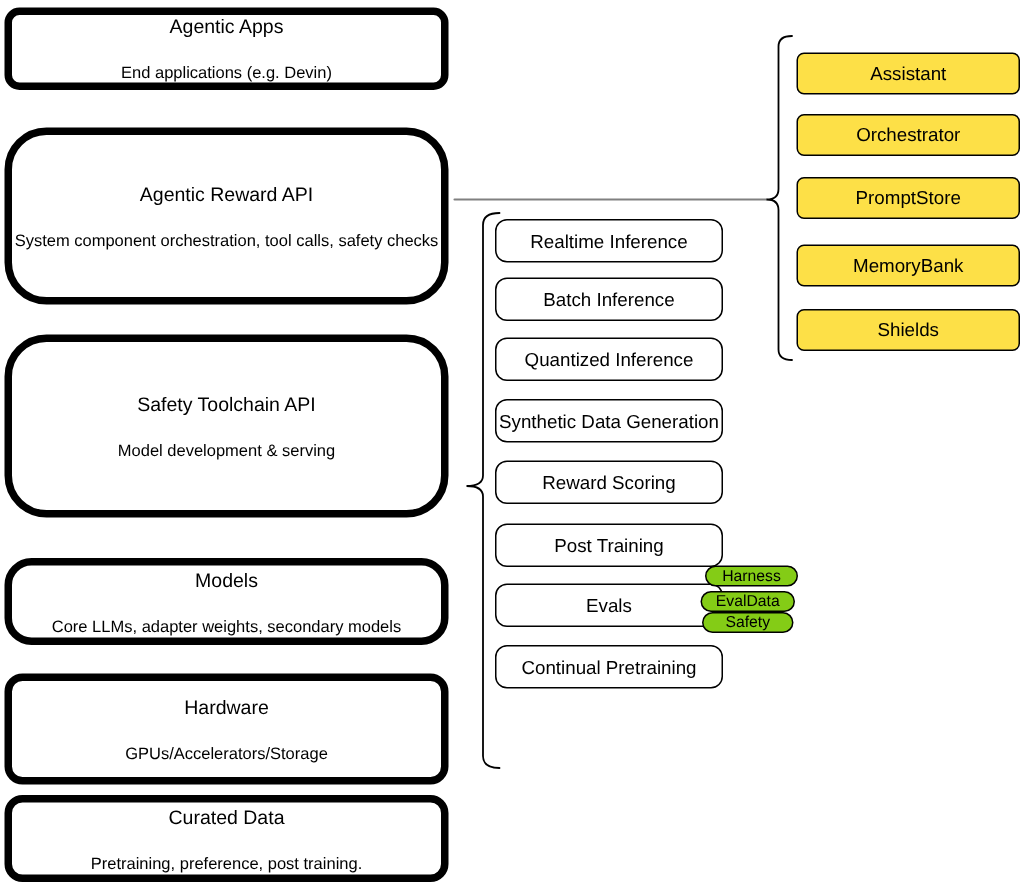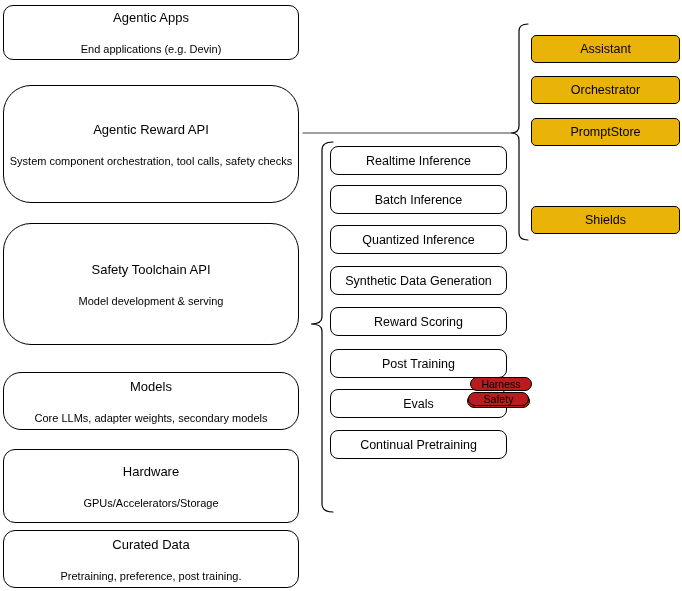--- a/index.html
+++ b/index.html
@@ -11,46 +11,46 @@
     color:#000;
     overflow:hidden;
   }
   .overlay{
     position:absolute;left:0;top:0;width:682px;height:591px;
     pointer-events:none;
   }
   .overlay path{fill:none;stroke-linecap:round;}
   .layer{
     position:absolute;left:3px;width:296px;
-    background:#fff;border:1px solid #000000;
+    background:#fff;border:5px solid #000000;
     box-sizing:border-box;
     display:flex;flex-direction:column;justify-content:center;align-items:center;
     gap:18px;text-align:center;
   }
   .layer-title{font-size:13px;line-height:15px;white-space:nowrap;}
   .layer-subtitle{font-size:11px;line-height:12px;white-space:nowrap;}
   .svc{
-    position:absolute;left:330px;width:177px;height:29px;
+    position:absolute;left:330px;width:152px;height:29px;
     background:#fff;border:1px solid #000;border-radius:8px;
     box-sizing:border-box;
     display:flex;justify-content:center;align-items:center;
     font-size:12.5px;white-space:nowrap;
     z-index:2;
   }
   .comp{
     position:absolute;left:531px;width:149px;height:28px;
-    background:#eab308;border:1px solid #000;border-radius:5px;
+    background:#fde047;border:1px solid #000;border-radius:5px;
     box-sizing:border-box;
     display:flex;justify-content:center;align-items:center;
     font-size:12.5px;white-space:nowrap;
     z-index:2;
   }
   .tag{
     position:absolute;height:14px;
-    background:#b91c1c;border:1px solid #000;border-radius:8px;
+    background:#84cc16;border:1px solid #000;border-radius:8px;
     box-sizing:border-box;
     display:flex;justify-content:center;align-items:center;
     font-size:10.5px;line-height:12px;white-space:nowrap;
     z-index:3;
   }
 </style>
 </head>
 <body>
 
 <div id="canvas">
@@ -115,30 +115,33 @@
   <div class="svc" style="top:430px">
     <span>Continual Pretraining</span>
   </div>
 
   <div class="tag" style="left:470px;top:377px;width:62px">
     <span>Harness</span>
   </div>
   <div class="tag" style="left:467px;top:394px;width:63px">
     <span>EvalData</span>
   </div>
-  <div class="tag" style="left:468px;top:392px;width:61px">
+  <div class="tag" style="left:468px;top:408px;width:61px">
     <span>Safety</span>
   </div>
 
   <div class="comp" style="top:35px">
     <span>Assistant</span>
   </div>
   <div class="comp" style="top:76px">
     <span>Orchestrator</span>
   </div>
   <div class="comp" style="top:118px">
     <span>PromptStore</span>
   </div>
+  <div class="comp" style="top:163px">
+    <span>MemoryBank</span>
+  </div>
   <div class="comp" style="top:206px">
     <span>Shields</span>
   </div>
 
 </div>
 
 </body></html>

